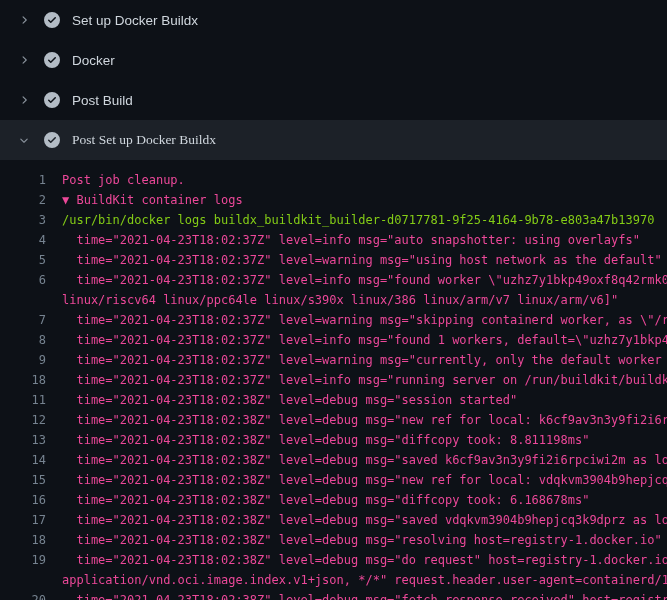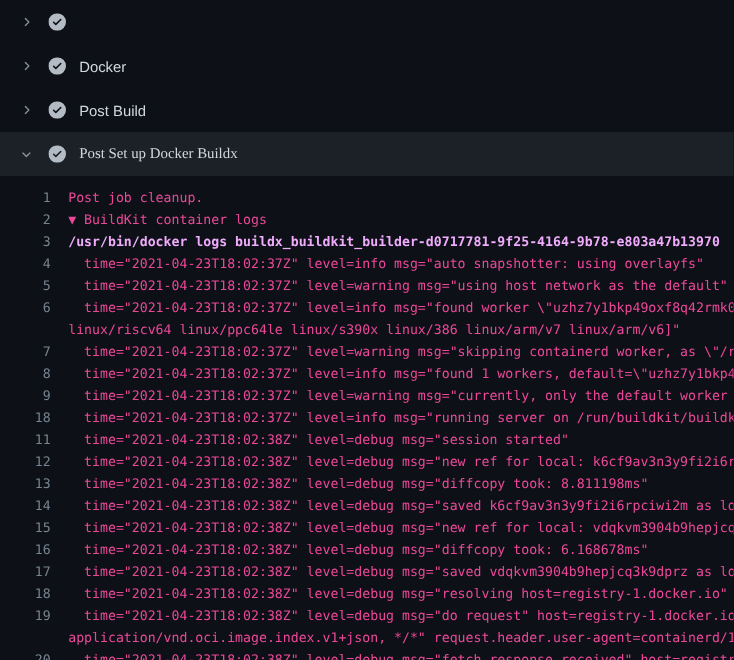--- a/index.html
+++ b/index.html
@@ -29,39 +29,40 @@
   .log-row{
     display:flex;height:20px;line-height:20px;
     font-family:"DejaVu Sans Mono","Liberation Mono",monospace;
     font-size:12px;white-space:pre;
   }
   .log-num{
     width:46px;min-width:46px;text-align:right;
     color:#768390;padding-right:16px;cursor:pointer;
   }
   .log-text{color:#ec4899;flex:1;overflow:hidden;}
-  .log-text.command{color:#f0abfc;font-weight:bold;}
+  .log-text.command{color:#84cc16;font-weight:normal;}
   .log-text.group{cursor:pointer;}
 </style>
 </head>
 <body>
 
 <div class="viewer">
   <div id="sections">
   <div class="section-header">
     <span class="chev">
       <svg width="12" height="12" viewBox="0 0 16 16" fill="currentColor">
         <path d="M6.22 3.22a.75.75 0 011.06 0l4.25 4.25a.75.75 0 010 1.06l-4.25 4.25a.75.75 0 01-1.06-1.06L9.94 8 6.22 4.28a.75.75 0 010-1.06z"></path>
       </svg>
     </span>
     <span class="check">
       <svg width="16" height="16" viewBox="0 0 16 16" fill="#b3bcc5" fill-rule="evenodd">
         <path d="M8 16A8 8 0 118 0a8 8 0 010 16zm3.78-9.72a.75.75 0 00-1.06-1.06L6.75 9.19 5.28 7.72a.75.75 0 00-1.06 1.06l2 2a.75.75 0 001.06 0l4.5-4.5z"></path>
       </svg>
     </span>
+    <span class="title">Set up Docker Buildx</span>
   </div>
 
   <div class="section-header">
     <span class="chev">
       <svg width="12" height="12" viewBox="0 0 16 16" fill="currentColor">
         <path d="M6.22 3.22a.75.75 0 011.06 0l4.25 4.25a.75.75 0 010 1.06l-4.25 4.25a.75.75 0 01-1.06-1.06L9.94 8 6.22 4.28a.75.75 0 010-1.06z"></path>
       </svg>
     </span>
     <span class="check">
       <svg width="16" height="16" viewBox="0 0 16 16" fill="#b3bcc5" fill-rule="evenodd">

